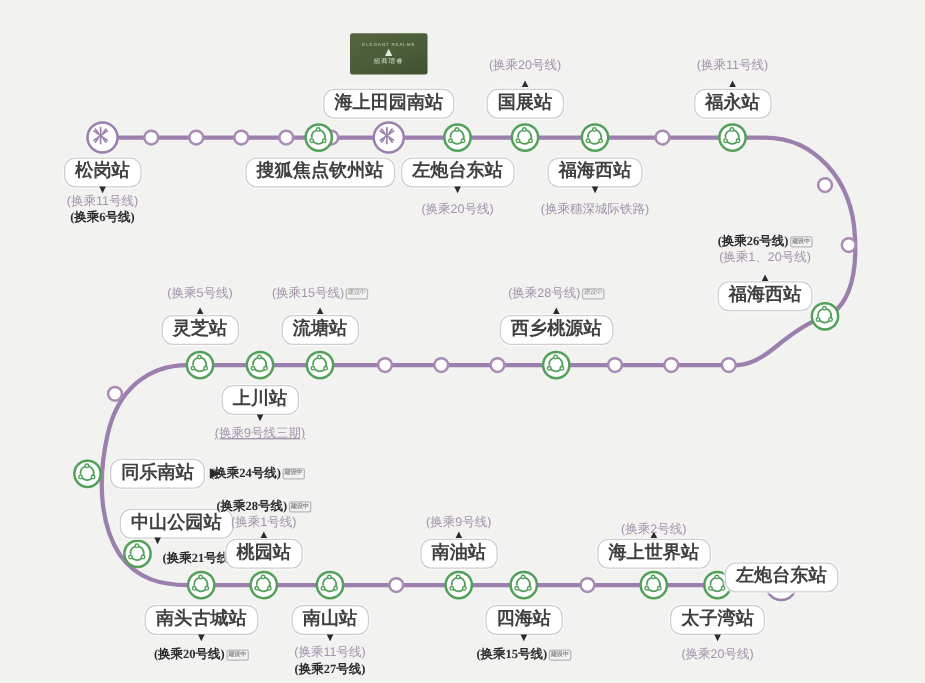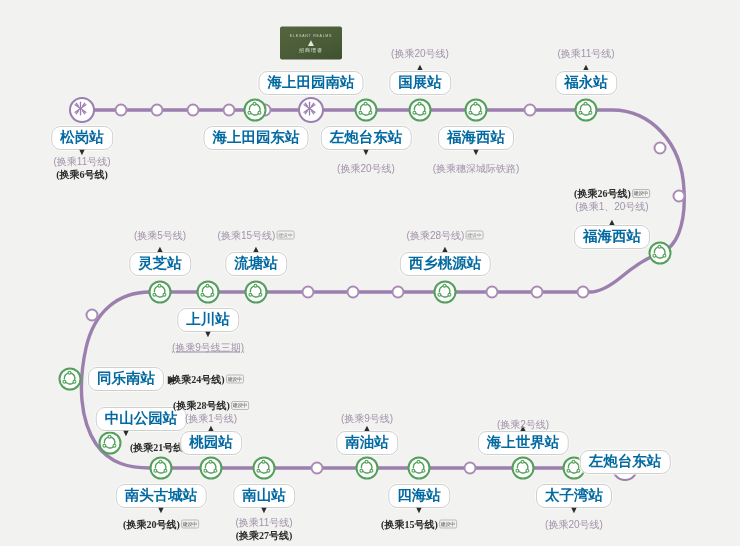--- a/index.html
+++ b/index.html
@@ -28,21 +28,21 @@
     background:#ffffff;border:2.4px solid #9b7fae;
     box-sizing:border-box;
   }
   .node svg{display:block;}
 
   
   .label{
     position:absolute;transform:translate(-50%,-50%);
     background:#ffffff;border:1.1px solid #cfcfcf;
     border-radius:9px;padding:2px 8px 3px 8px;
-    font-size:14.5px;line-height:17px;color:#0369a1;
+    font-size:14.5px;line-height:17px;color:#404040;
     white-space:nowrap;font-weight:600;
     box-shadow:0 0 0 1px rgba(255,255,255,.6);
   }
 
   
   .xfer{
     position:absolute;transform:translate(-50%,-50%);
     font-size:10px;line-height:13px;white-space:nowrap;
     text-align:center;color:#9a8aa6;
   }
@@ -137,21 +137,21 @@
           <g fill="none" stroke="#53a05a" stroke-width="1.9" stroke-linecap="round">
             <path d="M 12 4.6 A 7.4 7.4 0 0 1 18.4 15.6"></path>
             <path d="M 17.2 17.6 A 7.4 7.4 0 0 1 5.6 15.0"></path>
             <path d="M 5.2 12.4 A 7.4 7.4 0 0 1 10.2 4.9"></path>
             <circle cx="12" cy="4.2" r="1.9" fill="#ffffff" stroke="#53a05a" stroke-width="1.5"></circle>
             <circle cx="18.6" cy="16.2" r="1.9" fill="#ffffff" stroke="#53a05a" stroke-width="1.5"></circle>
             <circle cx="5.2" cy="16.2" r="1.9" fill="#ffffff" stroke="#53a05a" stroke-width="1.5"></circle>
           </g>
         </svg>
       </div>
-      <div class="label" style="left: 256px; top: 138px;">海上田园东站</div>
+      <div class="label" style="left: 256px; top: 138px;">搜狐焦点钦州站</div>
       <div class="node terminus" style="left: 311px; top: 110px;">
         <svg viewBox="0 0 24 24" width="19" height="19">
           <g stroke="#9b7fae" stroke-width="1.7" stroke-linecap="round" fill="none">
             <path d="M 12 4 V 20"></path>
             <path d="M 5.2 7.2 L 18.8 16.8"></path>
             <path d="M 18.8 7.2 L 5.2 16.8"></path>
             <path d="M 6.6 5.4 L 9.4 9.0"></path>
             <path d="M 17.4 5.4 L 14.6 9.0"></path>
             <path d="M 6.6 18.6 L 9.4 15.0"></path>
             <path d="M 17.4 18.6 L 14.6 15.0"></path>

